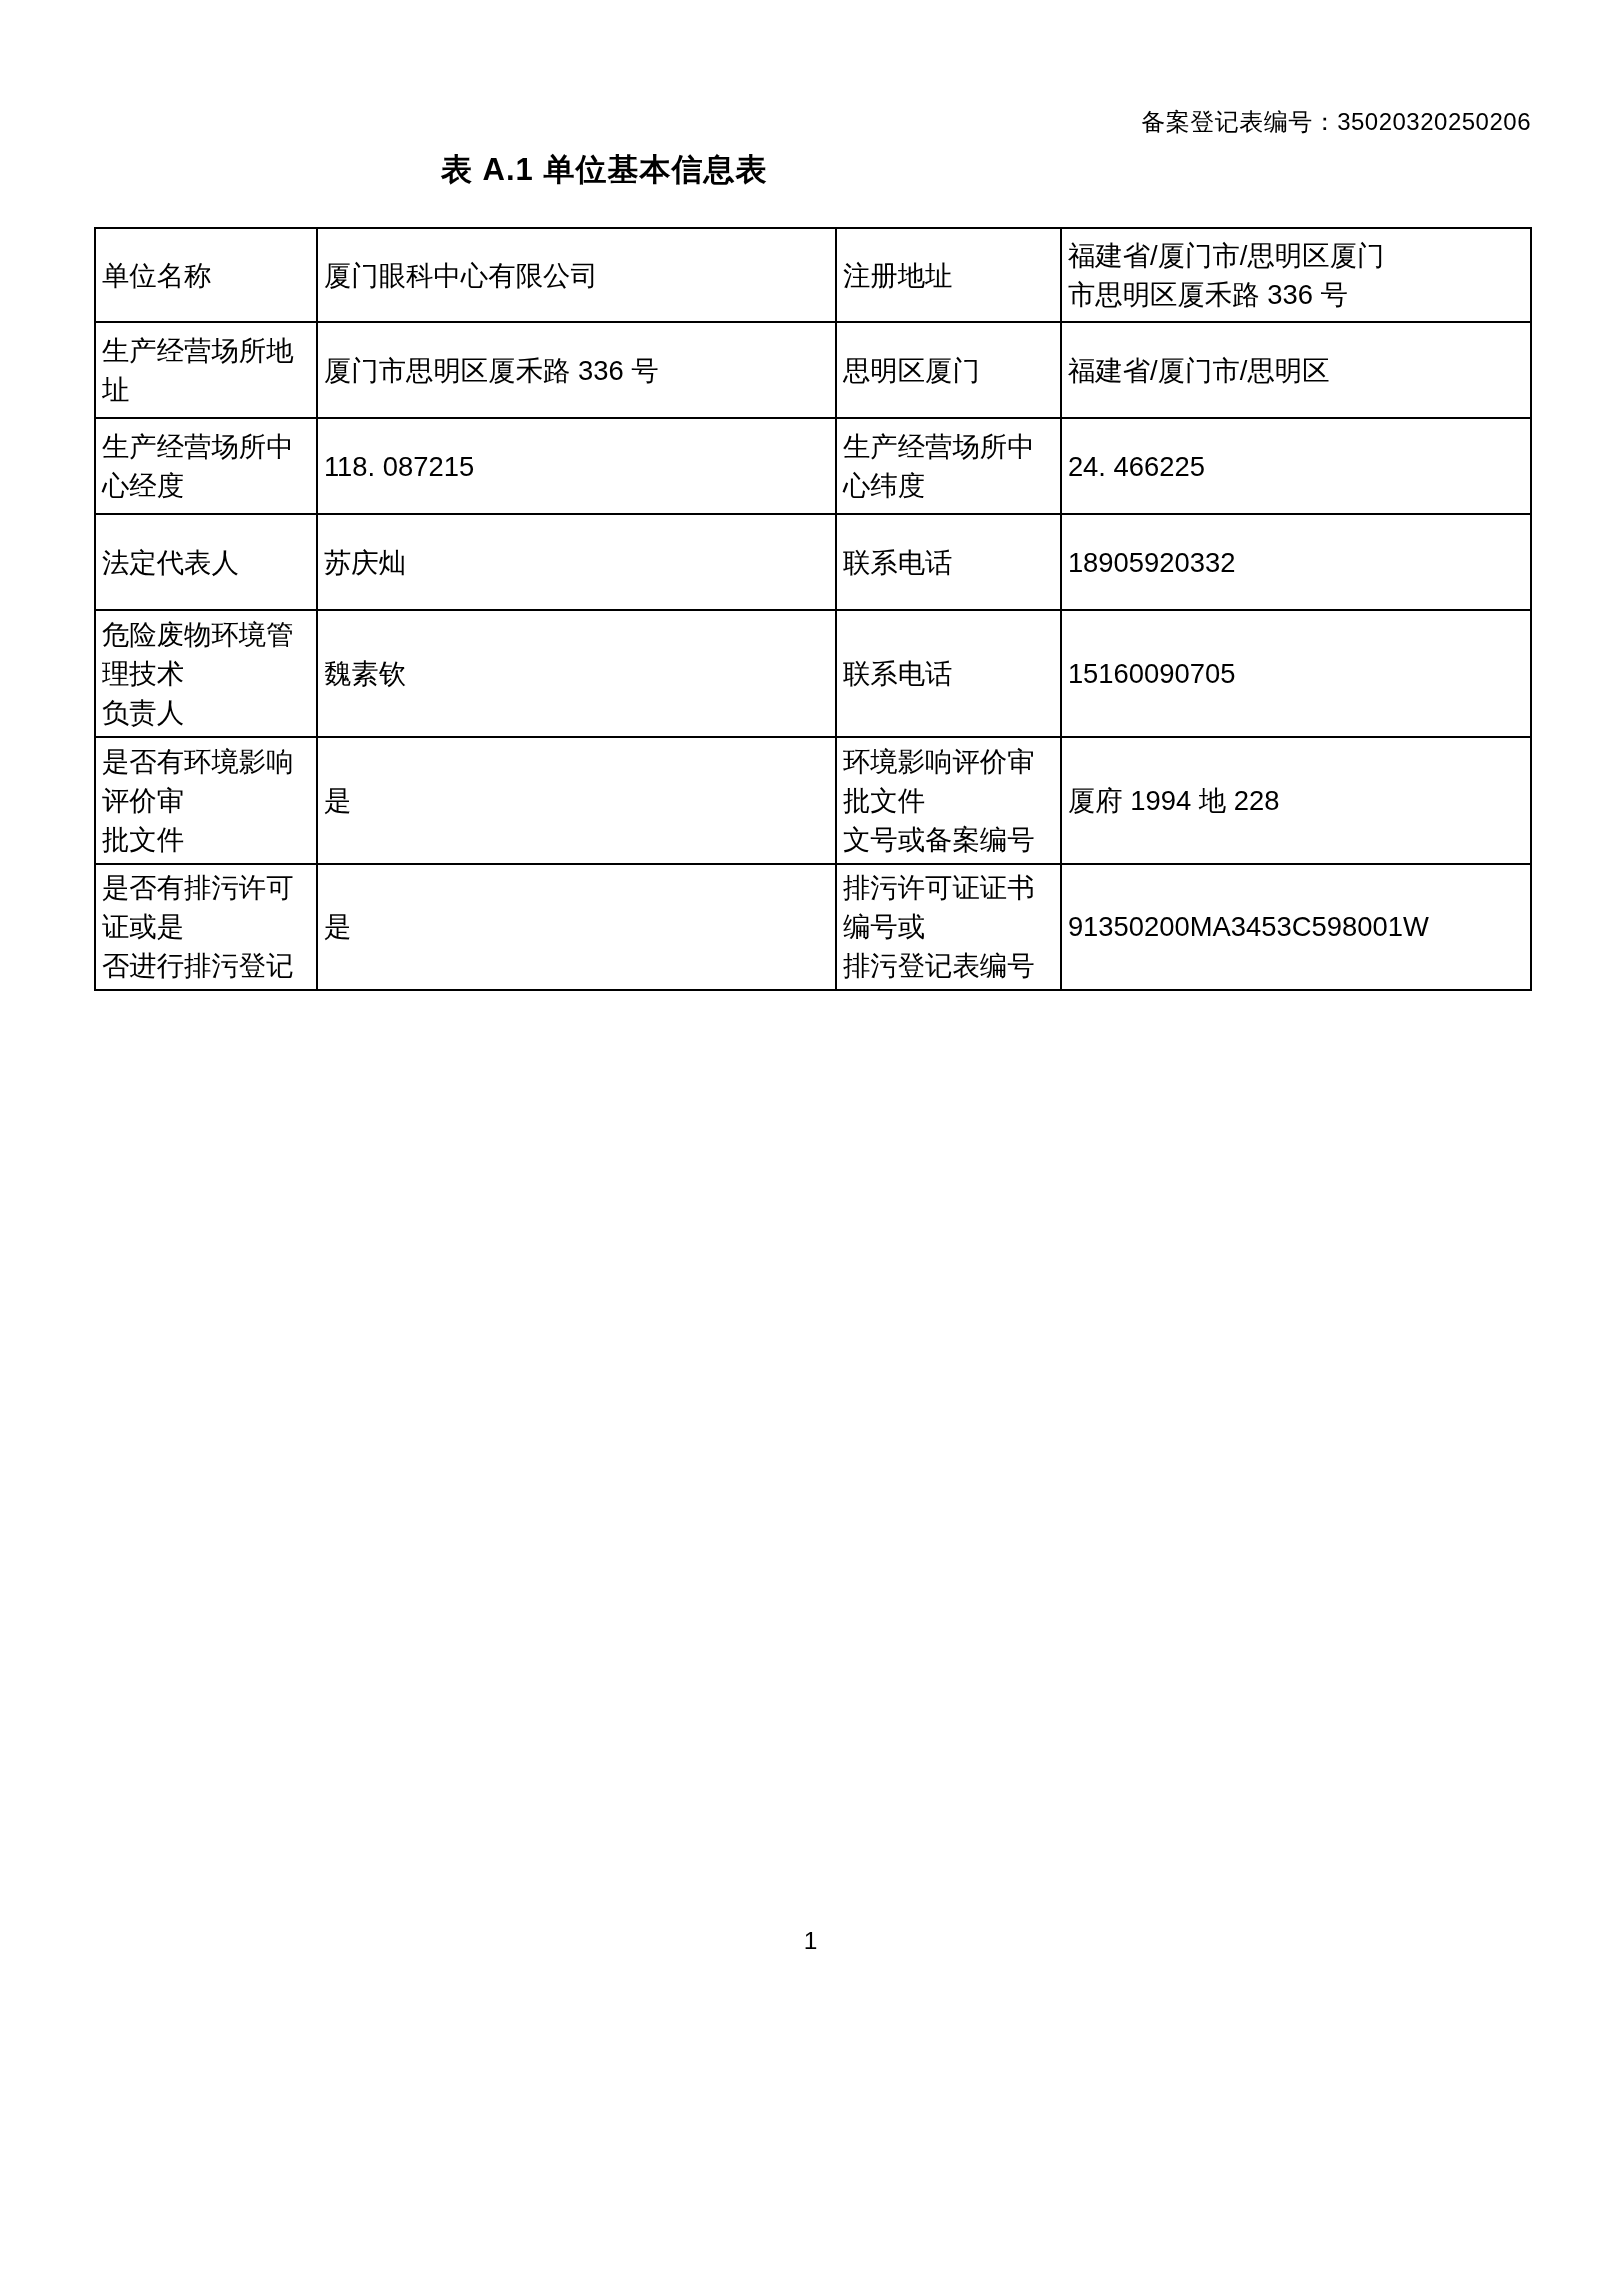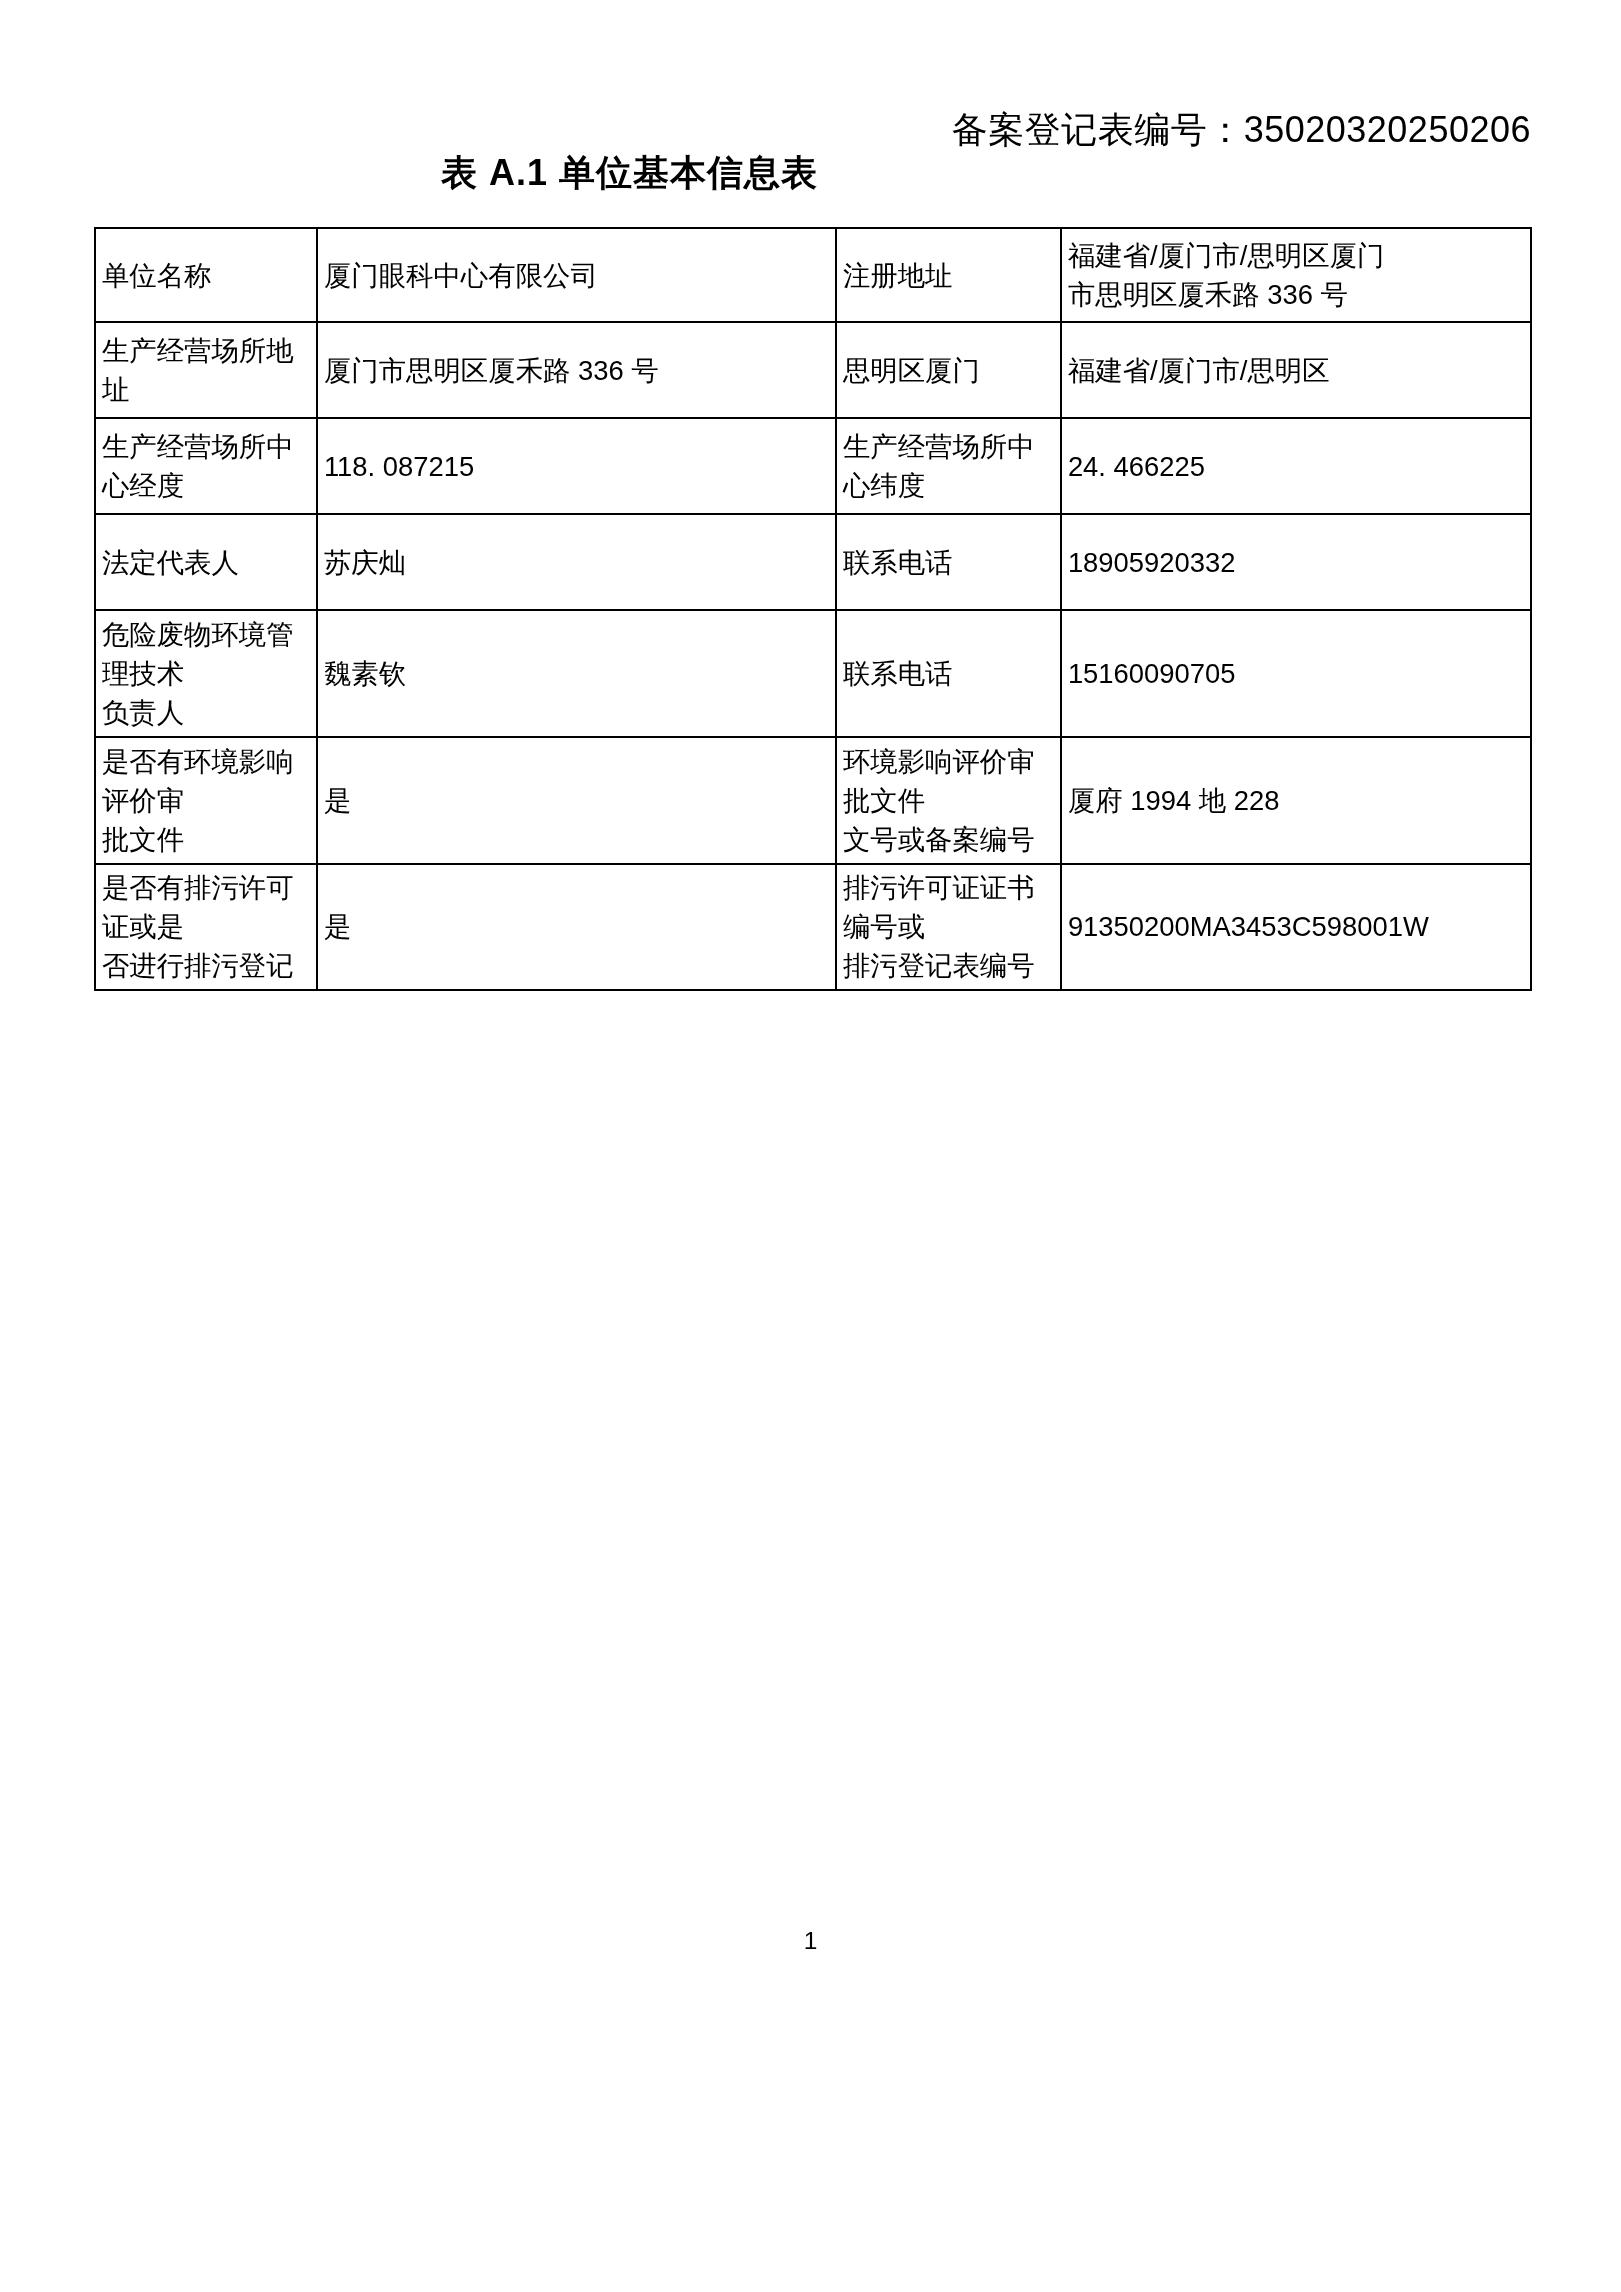--- a/index.html
+++ b/index.html
@@ -13,29 +13,29 @@
     height: 2293px;
     background: #ffffff;
     font-family: "Liberation Sans", "DejaVu Sans", sans-serif;
     color: #000000;
     overflow: hidden;
   }
   .record-no {
     position: absolute;
     top: 106px;
     right: 90px;
-    font-size: 36px;
+    font-size: 24px;
     letter-spacing: 0.5px;
     white-space: nowrap;
   }
   .doc-title {
     position: absolute;
     top: 149px;
     left: 441px;
-    font-size: 36px;
+    font-size: 31px;
     font-weight: bold;
     letter-spacing: 1px;
     white-space: nowrap;
   }
   table.info {
     position: absolute;
     top: 227px;
     left: 94px;
     border-collapse: collapse;
     table-layout: fixed;

